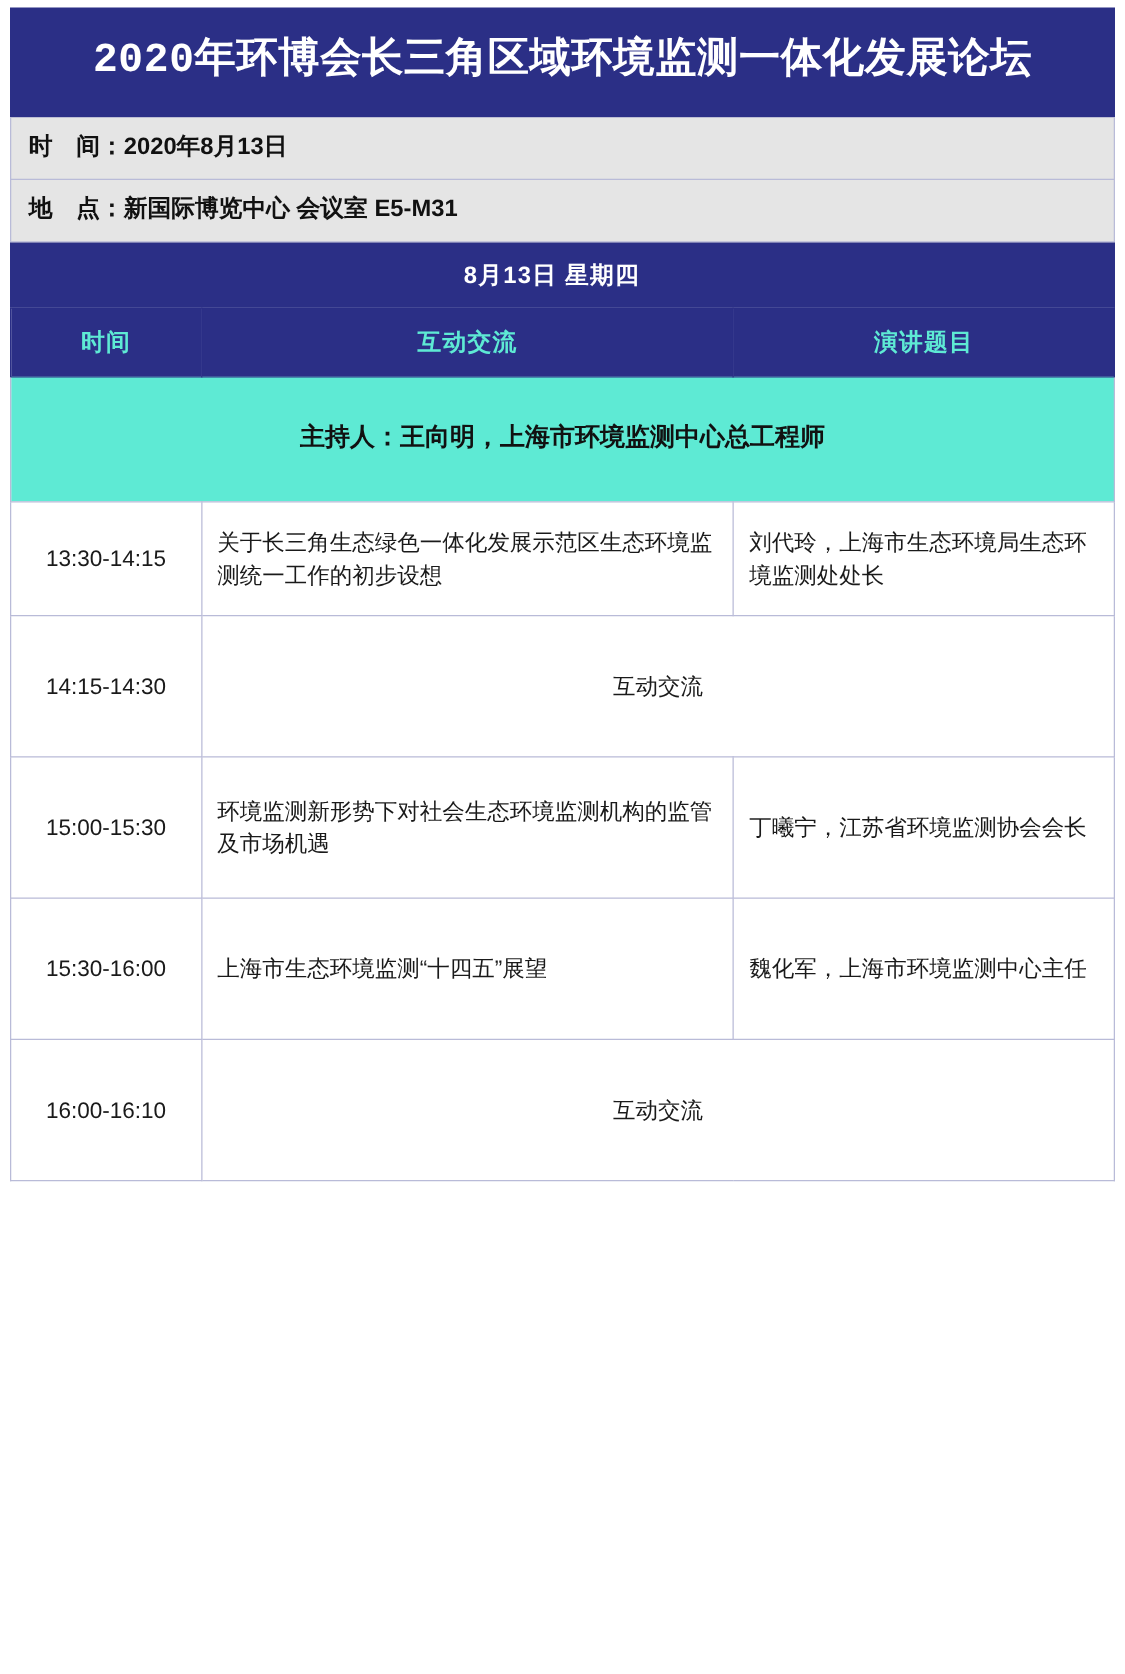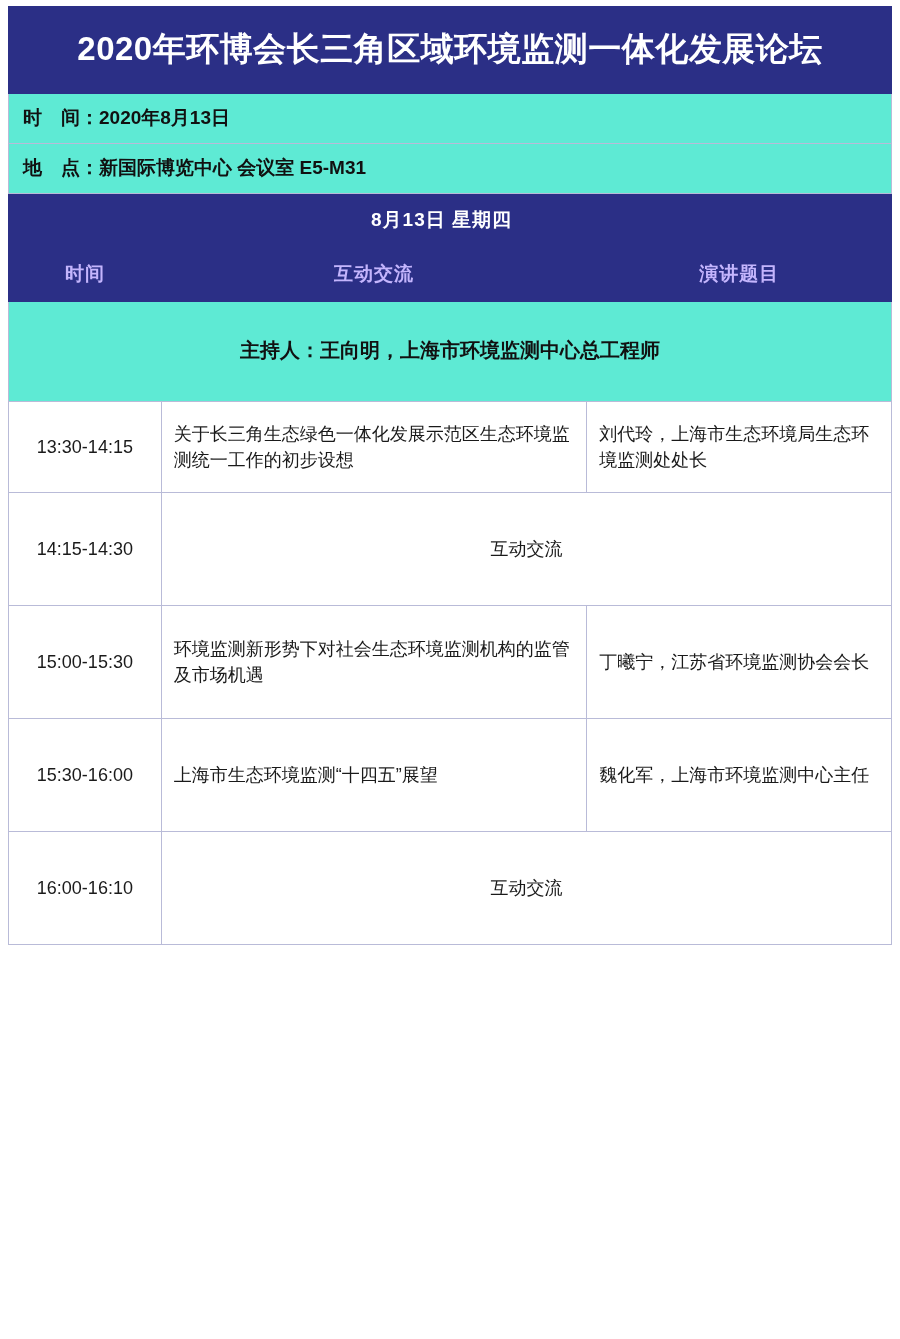--- a/index.html
+++ b/index.html
@@ -22,26 +22,27 @@
   }
   .banner {
     background: #2b2f86;
     color: #ffffff;
     text-align: center;
     font-size: 33px;
     font-weight: bold;
     line-height: 1.28;
     padding: 22px 26px 24px 26px;
     letter-spacing: 0.5px;
+    font-family: Liberation Mono, monospace;
   }
   .info-row {
     border-left: 1px solid #b9bbd8;
     border-right: 1px solid #b9bbd8;
     border-bottom: 1px solid #b9bbd8;
-    background: #5eead4;
+    background: #e5e5e5;
     font-size: 19px;
     font-weight: bold;
     color: #111111;
     padding: 12px 12px 12px 14px;
     line-height: 1.3;
   }
   .info-row:first-of-type {
     border-top: none;
   }
   .daybar {
@@ -57,21 +58,21 @@
     width: 100%;
     border-collapse: collapse;
     table-layout: fixed;
   }
   table.agenda col.c-time { width: 17.3%; }
   table.agenda col.c-topic { width: 48.2%; }
   table.agenda col.c-speaker { width: 34.5%; }
 
   table.agenda th {
     background: #2b2f86;
-    color: #c4b5fd;
+    color: #5eead4;
     font-size: 19px;
     font-weight: bold;
     padding: 14px 4px;
     border: 1px solid #2b2f86;
     text-align: center;
     letter-spacing: 1px;
   }
   table.agenda td {
     border: 1px solid #b9bbd8;
     font-size: 18px;

